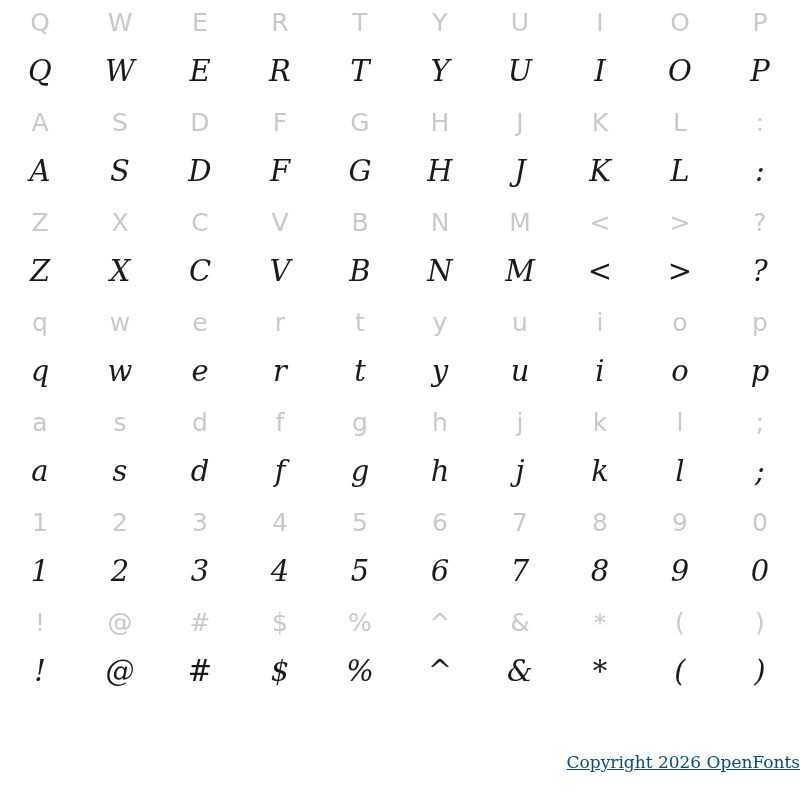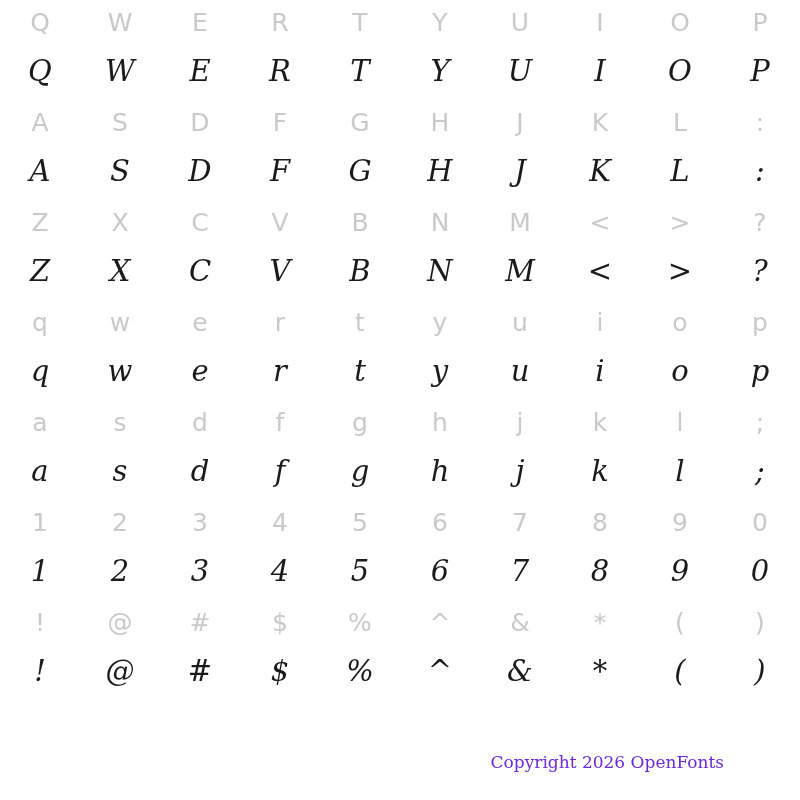--- a/index.html
+++ b/index.html
@@ -58,24 +58,24 @@
     font-size: 29px;
     font-weight: 400;
     color: #1a1a1a;
   }
   .footer {
     position: absolute;
     left: 0;
     right: 0;
     bottom: 28px;
     text-align: right;
-    padding-right: 76px;
     font-family: "DejaVu Serif", serif;
     font-size: 17px;
-    color: #6d28d9;
+    color: #0c4a6e;
+    text-decoration: underline;
   }
 </style>
 </head>
 <body>
 
 <div id="sheet">
 
   <div class="grid">
 
     <div class="row">

